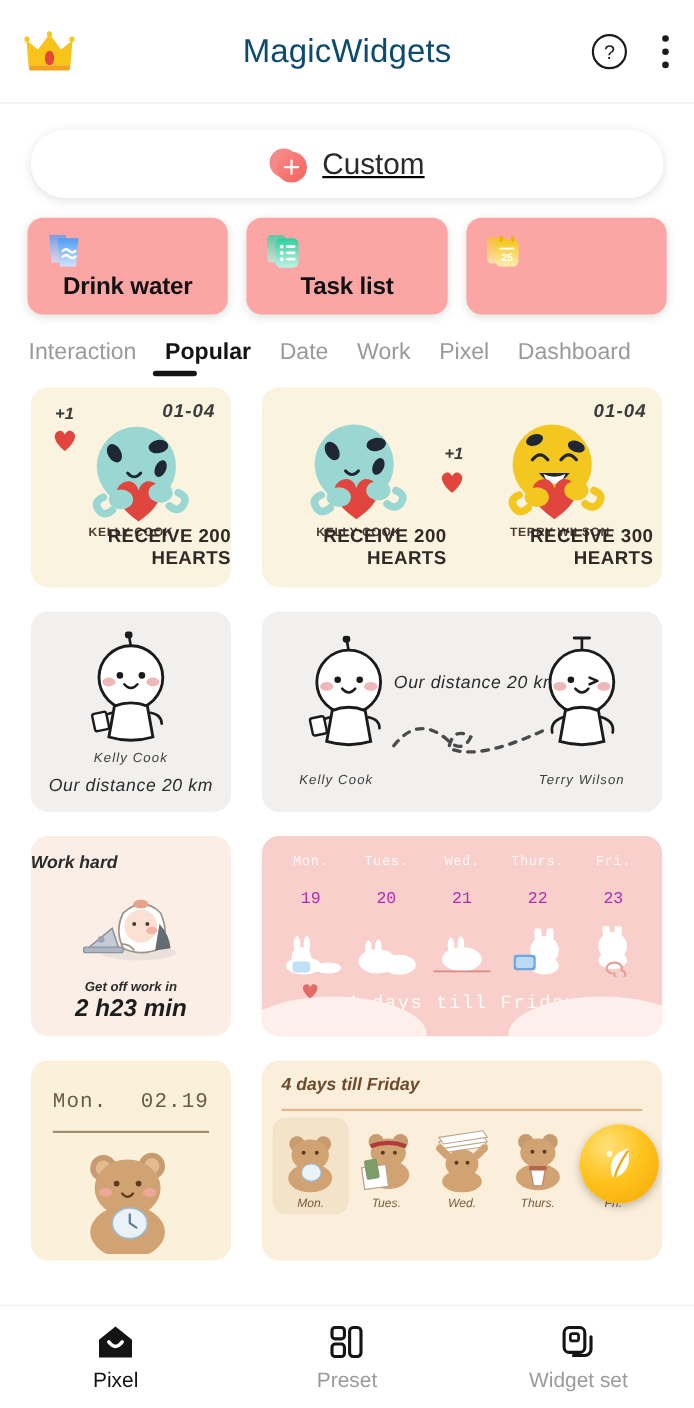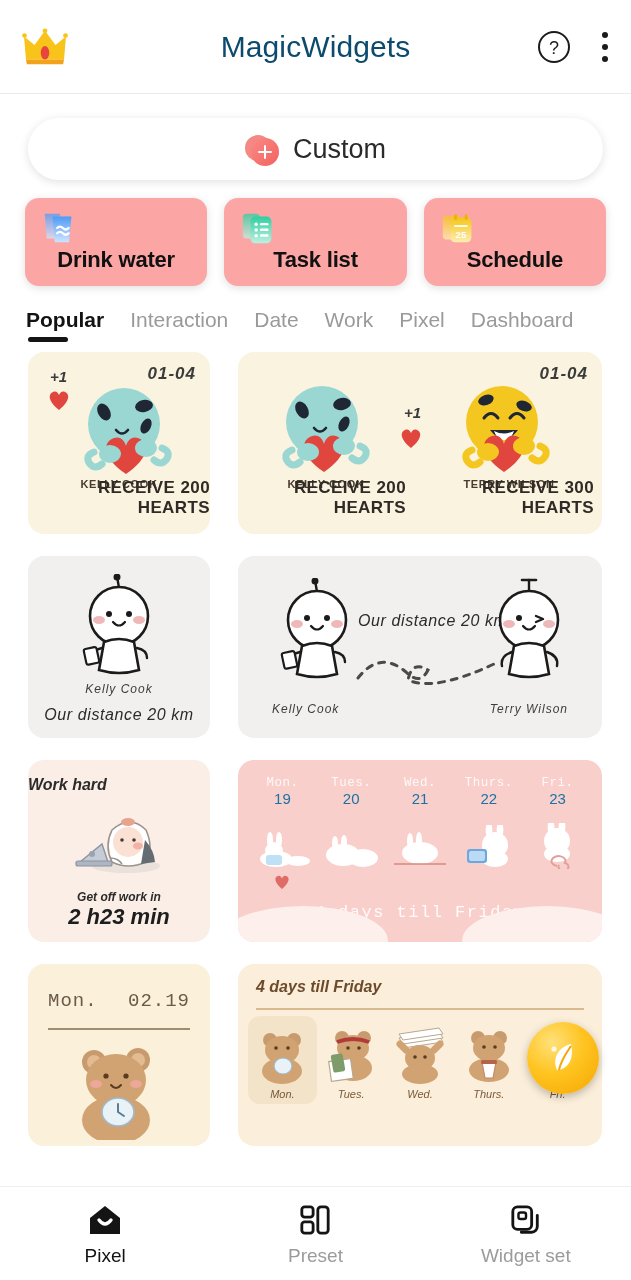--- a/index.html
+++ b/index.html
@@ -29,21 +29,21 @@
   .hdr-right { margin-left:auto; display:flex; align-items:center; gap:30px; z-index:2; }
   .help-icon { width:34px; height:34px; }
   .dots { width:8px; display:flex; flex-direction:column; gap:6px; align-items:center; padding:4px; }
   .dots i { display:block; width:6px; height:6px; border-radius:50%; background:#1b1b1b; }
 
   
   .custom-wrap { padding:24px 28px 0; }
   .custom-btn {
     height:62px; border-radius:31px; background:#fff;
     box-shadow:0 2px 10px rgba(0,0,0,.12);
-    display:flex; align-items:center; justify-content:center; gap:14px;
+    display:flex; align-items:center; justify-content:center; gap:14px;text-decoration:underline;
   }
   .plus-circle { position:relative; width:34px; height:34px; }
   .plus-circle .back {
     position:absolute; left:0; top:3px; width:26px; height:26px; border-radius:50%;
     background:#f2736f; opacity:.85;
   }
   .plus-circle .front {
     position:absolute; right:0; bottom:0; width:28px; height:28px; border-radius:50%;
     background:linear-gradient(135deg,#fb8a86,#f2625f);
     display:flex; align-items:center; justify-content:center;
@@ -101,21 +101,21 @@
 
   
   .work-title { position:absolute; left:0; right:0; top:16px; text-align:left; font-size:16px; font-style:italic; font-weight:bold; color:#2b2b2b;}
   .work-sub   { position:absolute; left:0; right:0; bottom:38px; text-align:center; font-size:12px; font-style:italic; font-weight:bold; color:#2b2b2b;}
   .work-time  { position:absolute; left:0; right:0; bottom:12px; text-align:center; font-size:22px; font-style:italic; font-weight:bold; color:#1d1d1d;}
 
   
   .week-cols { position:absolute; left:10px; right:10px; top:16px; display:flex; }
   .week-col { flex:1; text-align:center; }
   .week-day { font-family:"Liberation Mono", monospace; font-size:12.5px; color:#fff; opacity:.85; letter-spacing:.5px;}
-  .week-num { font-family:Liberation Sans, sans-serif; font-size:15px; color:#0369a1; opacity:.9; margin-top:0;}
+  .week-num { font-family:Liberation Mono, monospace; font-size:15px; color:#a21caf; opacity:.9; margin-top:19px;}
   .week-art { height:52px; margin-top:10px; display:flex; align-items:flex-end; justify-content:center;}
   .week-foot { position:absolute; left:0; right:0; bottom:20px; text-align:center;
                font-family:"Liberation Mono", monospace; font-size:17px; color:#fff; opacity:.92; letter-spacing:1.5px;}
   .pink-blob { position:absolute; width:170px; height:70px; border-radius:50%; background:#fdf0ec; bottom:-34px; }
 
   
   .mon-head { position:absolute; left:20px; right:20px; top:26px; display:flex; justify-content:space-between;
               font-family:"Liberation Mono", monospace; font-size:19px; color:#6a5a48; letter-spacing:1px;}
   .mon-rule { position:absolute; left:20px; right:20px; top:64px; height:2px; background:#8a7356; opacity:.8;}
 
@@ -244,27 +244,26 @@
             </linearGradient>
           </defs>
         <rect x="5" y="8" width="18" height="25" rx="4" fill="url(#gs)" opacity=".75"></rect>
         <rect x="13" y="10" width="22" height="26" rx="5" fill="url(#gs)"></rect>
         <rect x="17" y="6.5" width="3" height="6" rx="1.5" fill="#eab308"></rect>
         <rect x="28" y="6.5" width="3" height="6" rx="1.5" fill="#eab308"></rect>
         <rect x="17" y="18" width="14" height="1.8" fill="#fff"></rect>
         <text x="24" y="31" font-size="10" text-anchor="middle" fill="#fff" font-family="Liberation Sans, sans-serif" font-weight="bold">25</text>
       </svg>
     </span>
-    <span class="quick-label">Schedule</span>
   </div>
 </div>
 
 <div class="tabs">
+  <div class="tab">Interaction</div>
   <div class="tab active">Popular</div>
-  <div class="tab">Interaction</div>
   <div class="tab">Date</div>
   <div class="tab">Work</div>
   <div class="tab">Pixel</div>
   <div class="tab">Dashboard</div>
 </div>
 
 <div class="grid">
 
   <div class="row">
 

